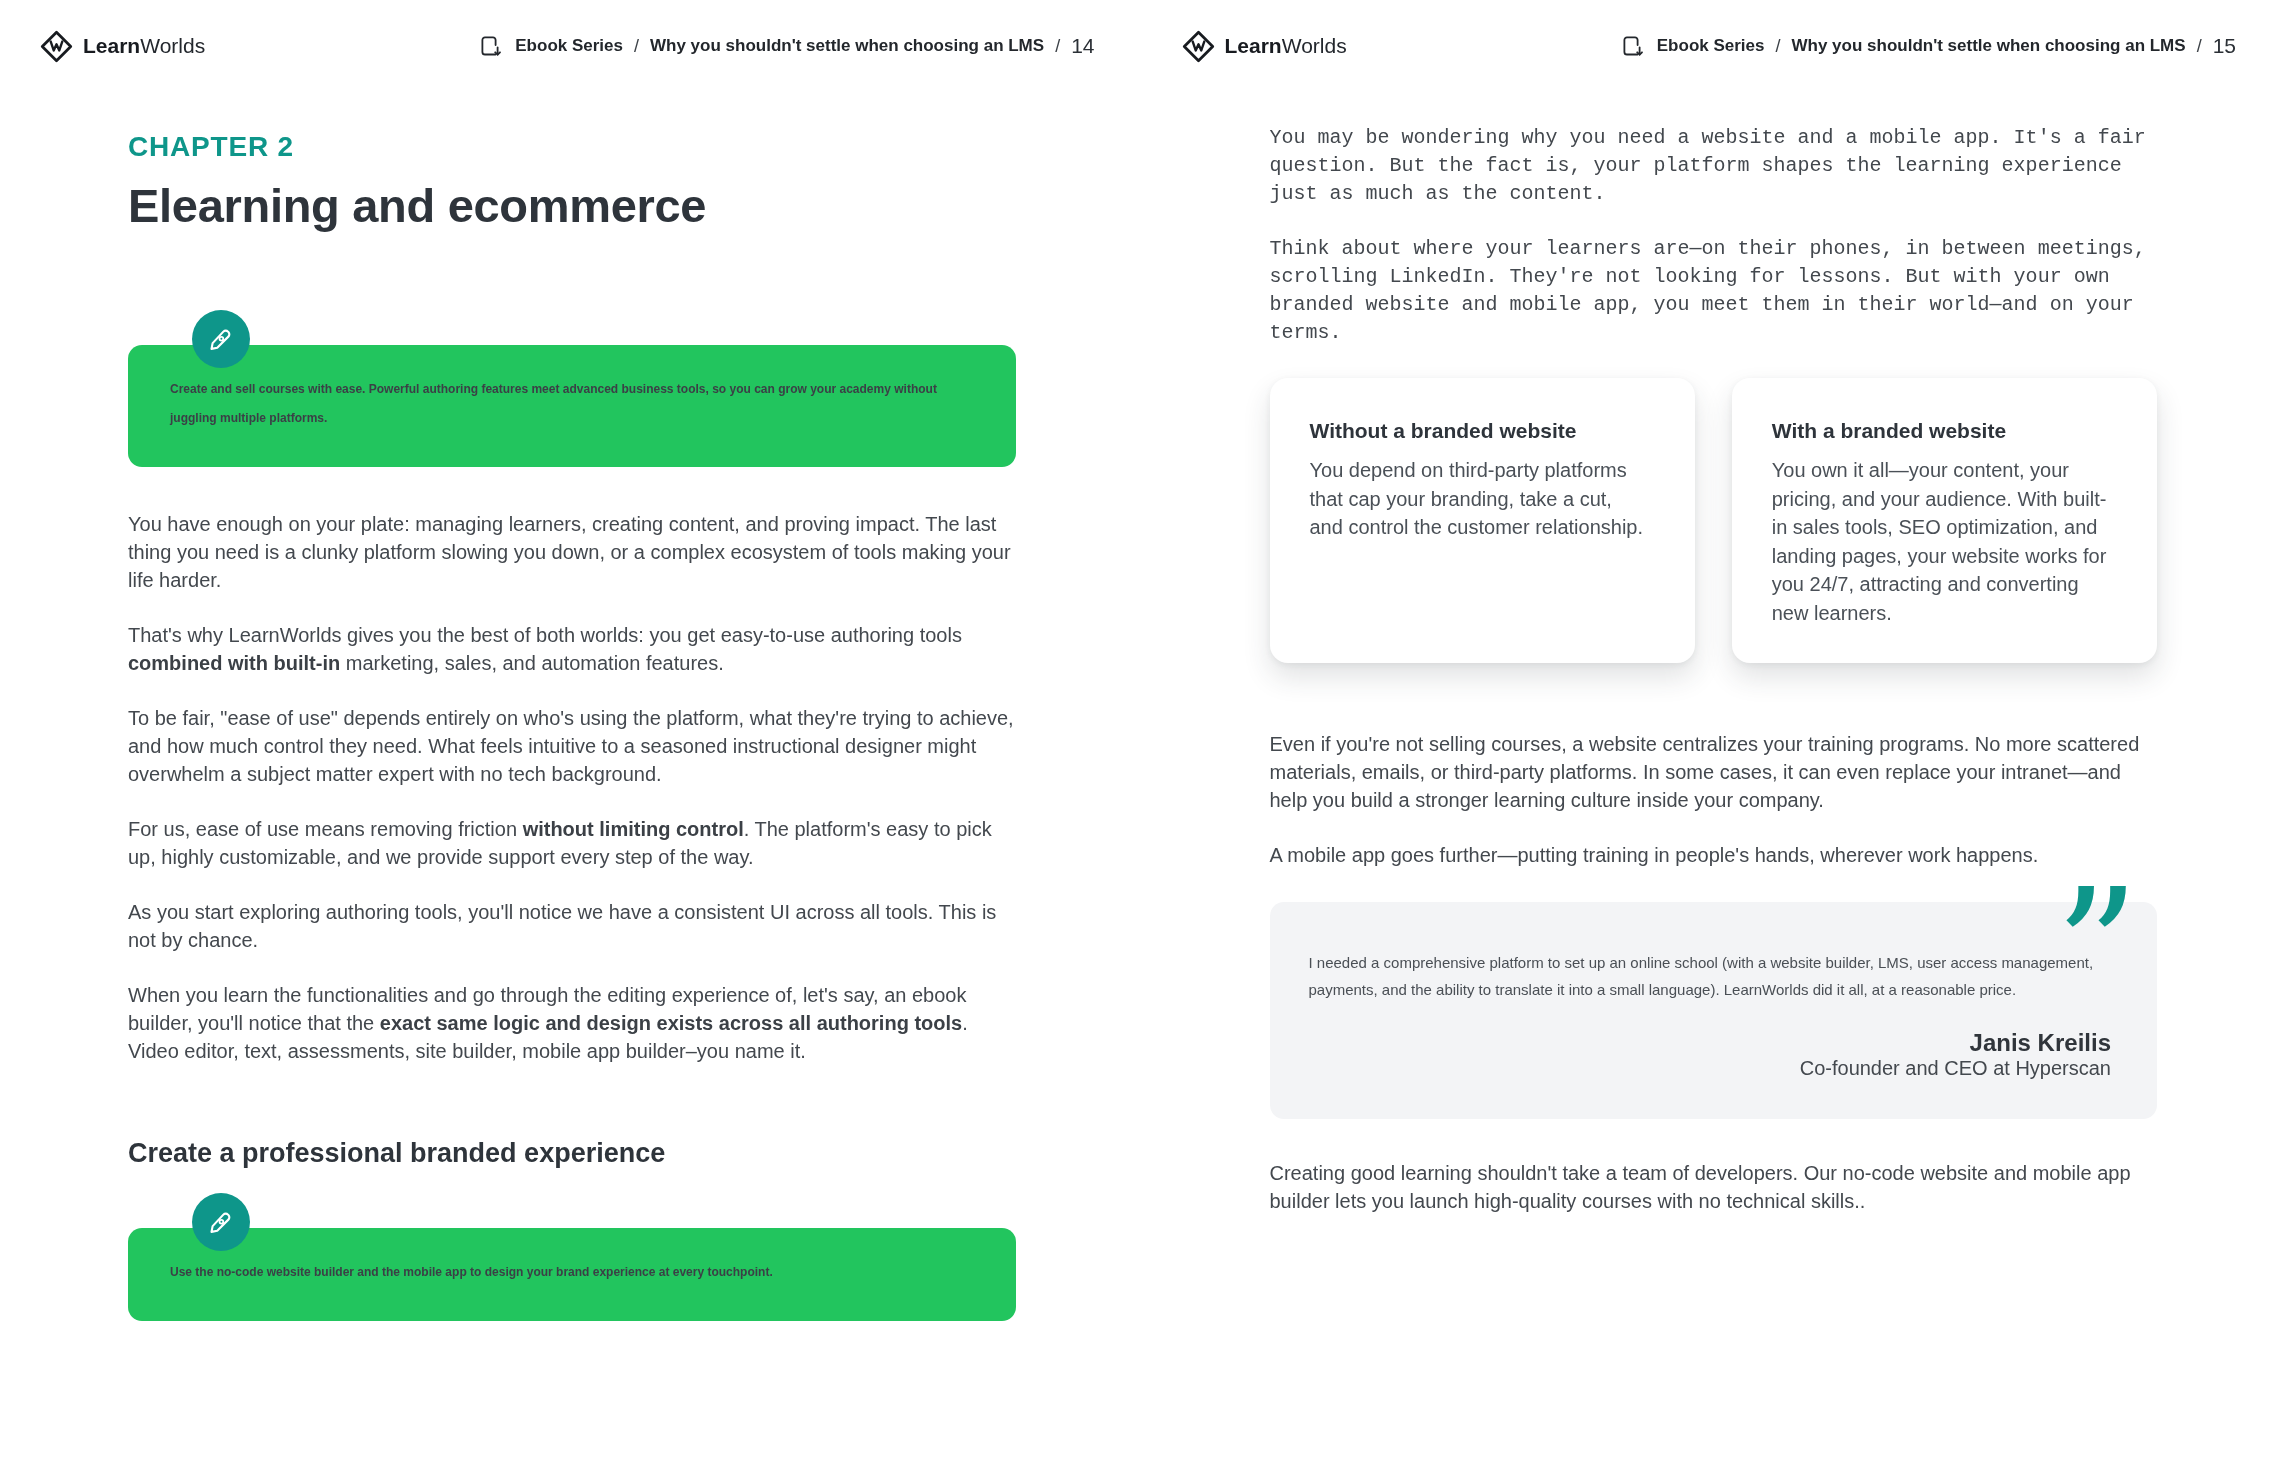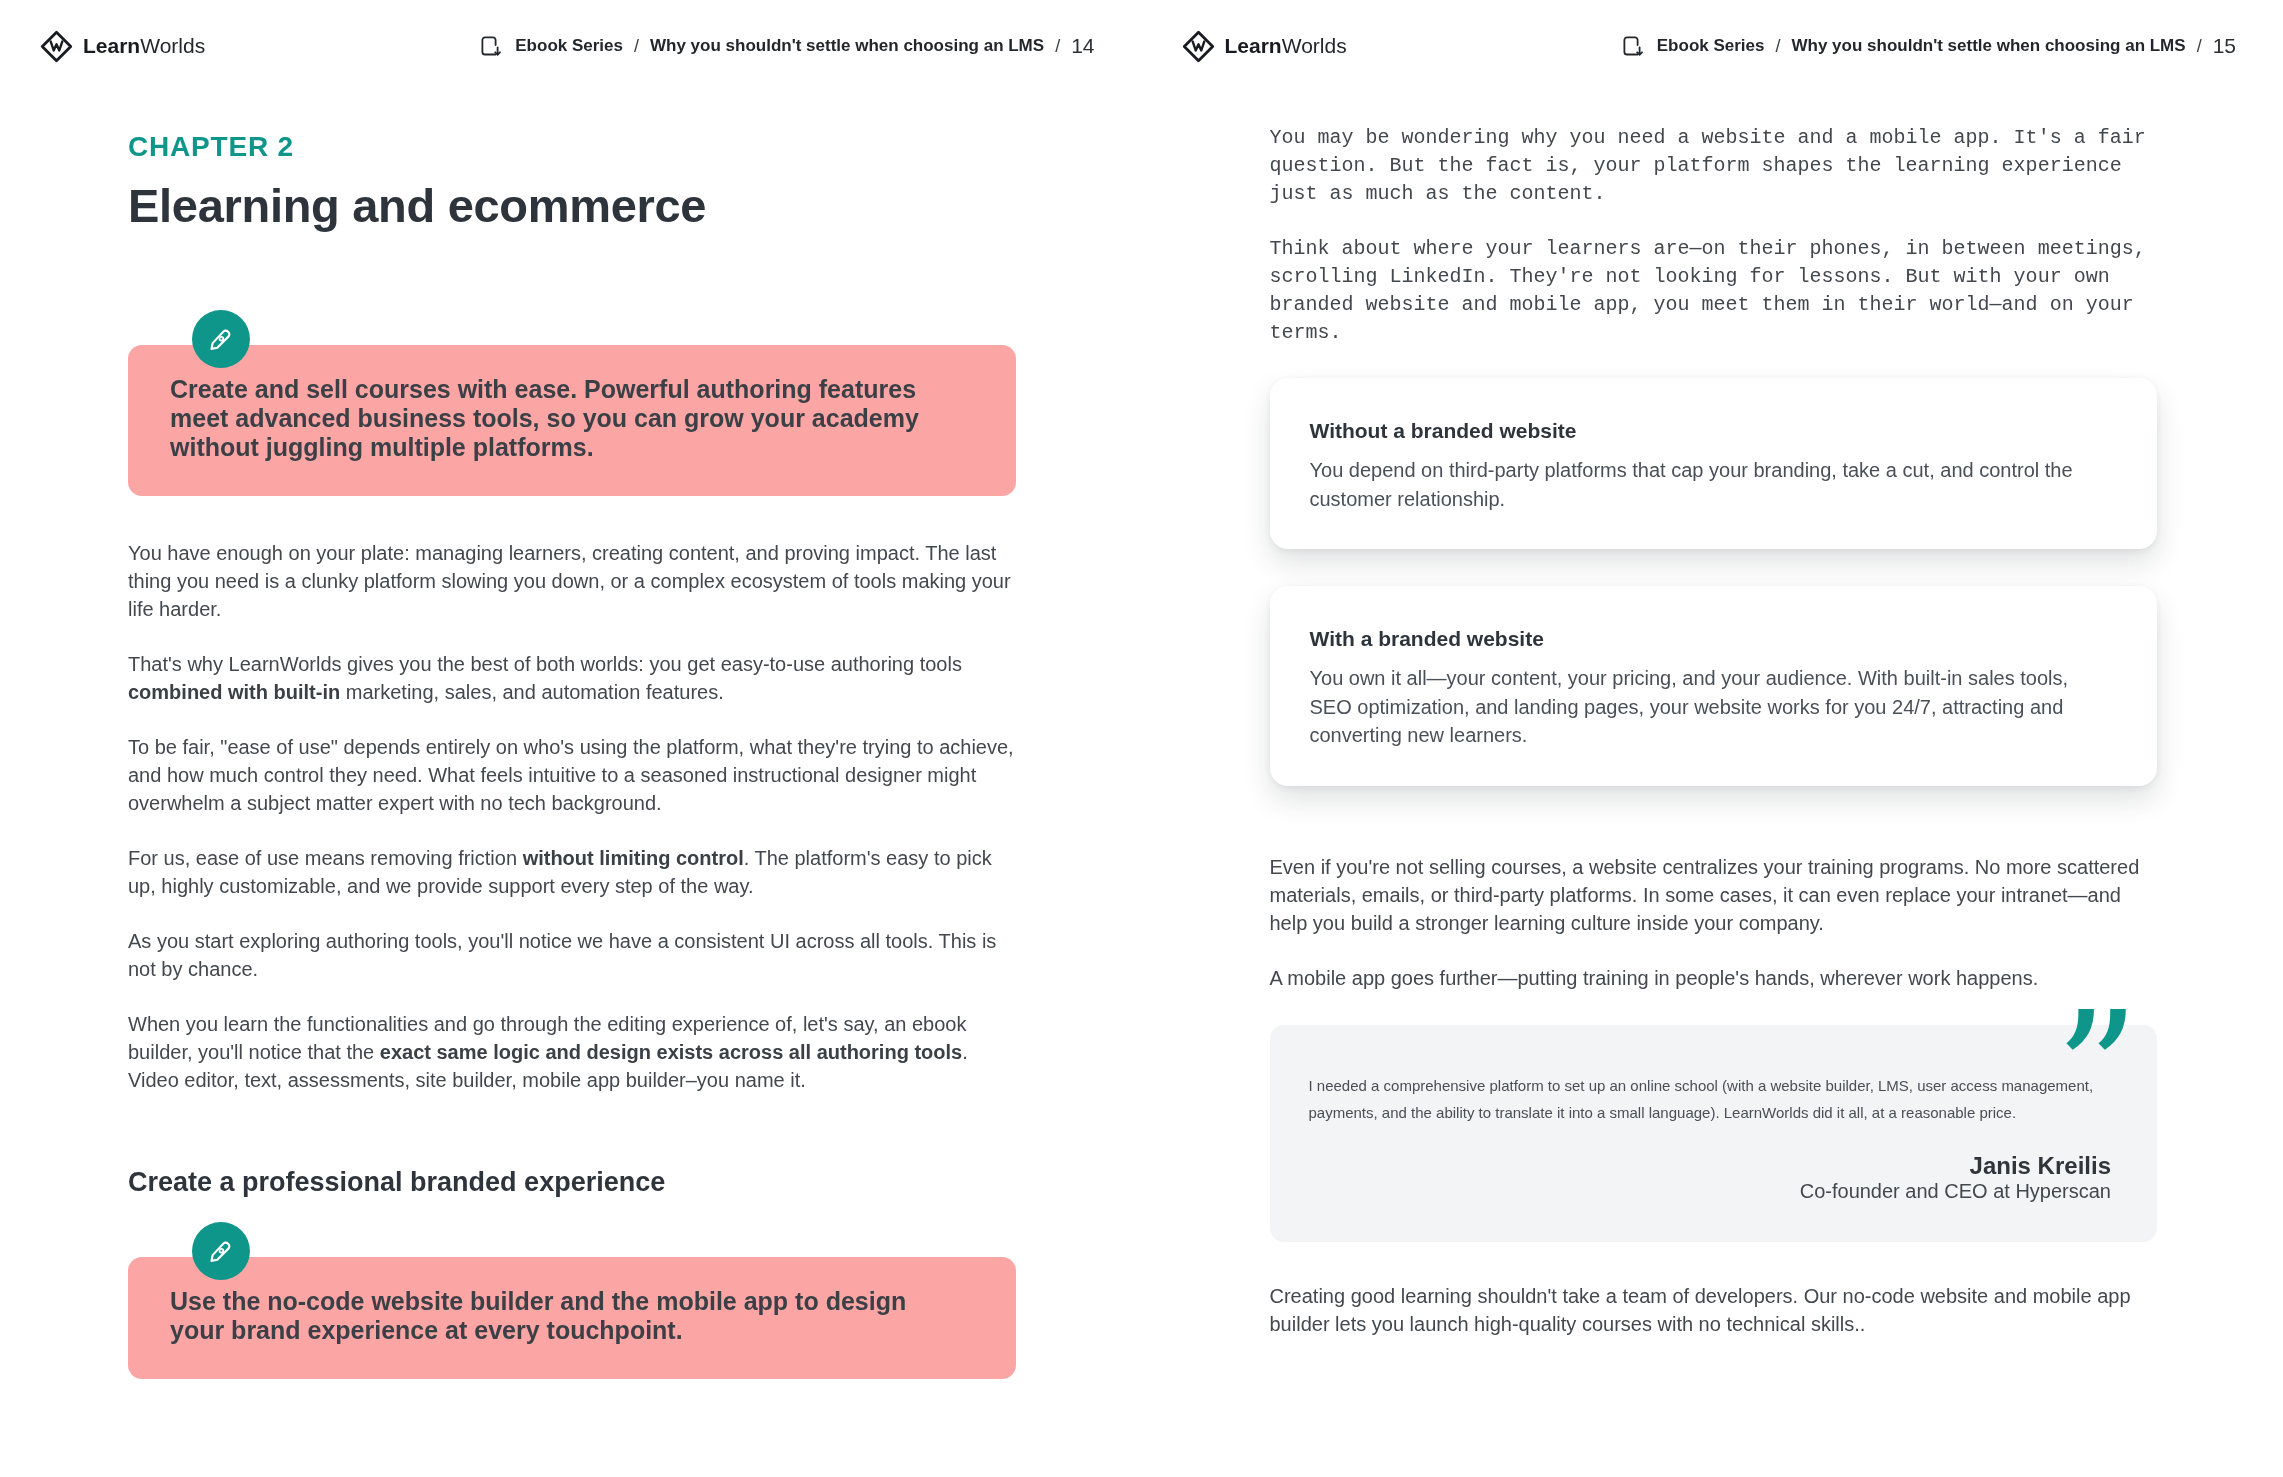--- a/index.html
+++ b/index.html
@@ -23,36 +23,36 @@
   .page-num{font-size:21px;font-weight:400;color:#2b3036;}
 
   .content{margin:0 126px 0 128px;}
 
   
   .chapter{margin-top:64px;font-size:28px;line-height:34px;font-weight:700;
     color:#0E968A;letter-spacing:0.8px;}
   h1.title{margin:14px 0 0;font-size:47px;line-height:55px;font-weight:700;
     color:#2e343b;letter-spacing:-0.3px;}
 
-  .callout{position:relative;background:#fca5a5;border-radius:14px;
-    padding:30px 60px 34px 42px;font-weight:700;font-size:25px;line-height:29px;color:#3b4046;}
+  .callout{position:relative;background:#22c55e;border-radius:14px;
+    padding:30px 60px 34px 42px;font-weight:700;font-size:12px;line-height:29px;color:#3b4046;}
   .callout-top{margin-top:112px;}
   .callout-bottom{margin-top:59px;}
   .badge{position:absolute;top:-35px;left:64px;width:58px;height:58px;border-radius:50%;
     background:#0E968A;display:flex;align-items:center;justify-content:center;}
 
   .paras{margin-top:43px;}
   .paras p{margin:0 0 27px;font-size:20px;line-height:28px;color:#43484e;}
   .paras p b{font-weight:700;color:#3b4046;}
 
   .section-heading{margin-top:72px;font-size:27px;line-height:32px;font-weight:700;color:#2e343b;}
 
   
   .r-top{margin-top:58px;font-family:Liberation Mono, monospace;}
-  .cards{display:flex;gap:37px;margin-top:31px;flex-direction:column;}
+  .cards{display:flex;gap:37px;margin-top:31px;}
   .card{flex:1;background:#ffffff;border-radius:18px;
     box-shadow:0 14px 28px rgba(45,50,56,0.14),0 2px 6px rgba(45,50,56,0.07);
     padding:40px 44px 36px 40px;box-sizing:border-box;}
   .card h3{margin:0 0 12px;font-size:21px;line-height:26px;font-weight:700;color:#2e343b;}
   .card p{margin:0;font-size:20px;line-height:28.5px;color:#4a5057;}
 
   .r-mid{margin-top:67px;}
 
   .quote-wrap{position:relative;margin-top:33px;}
   .quote-mark{position:absolute;top:-35px;right:18px;font-family:"DejaVu Serif",serif;

